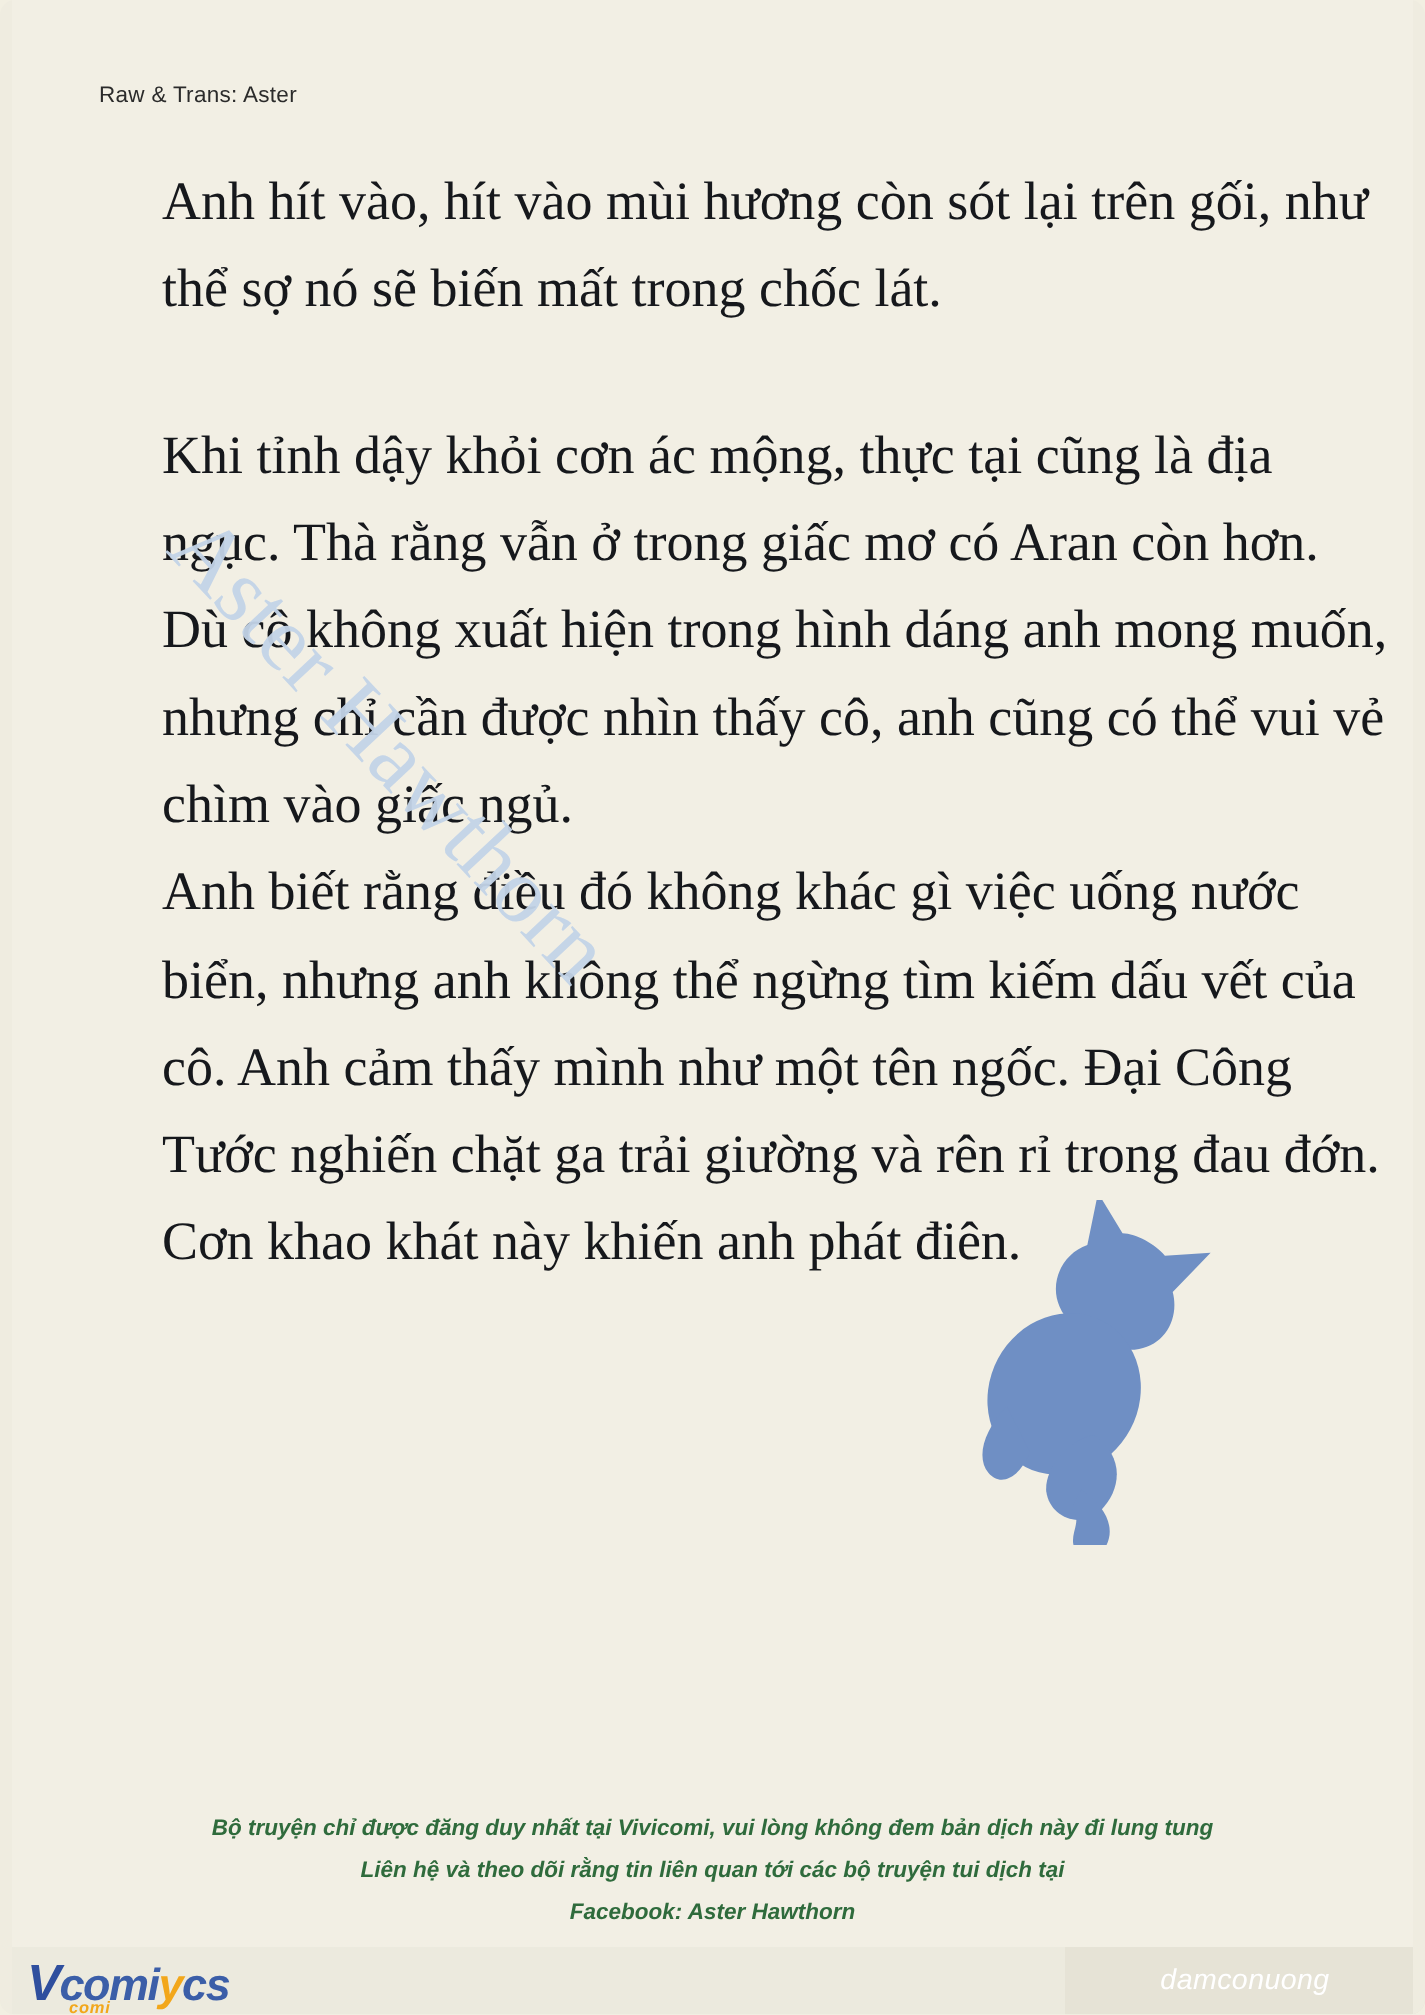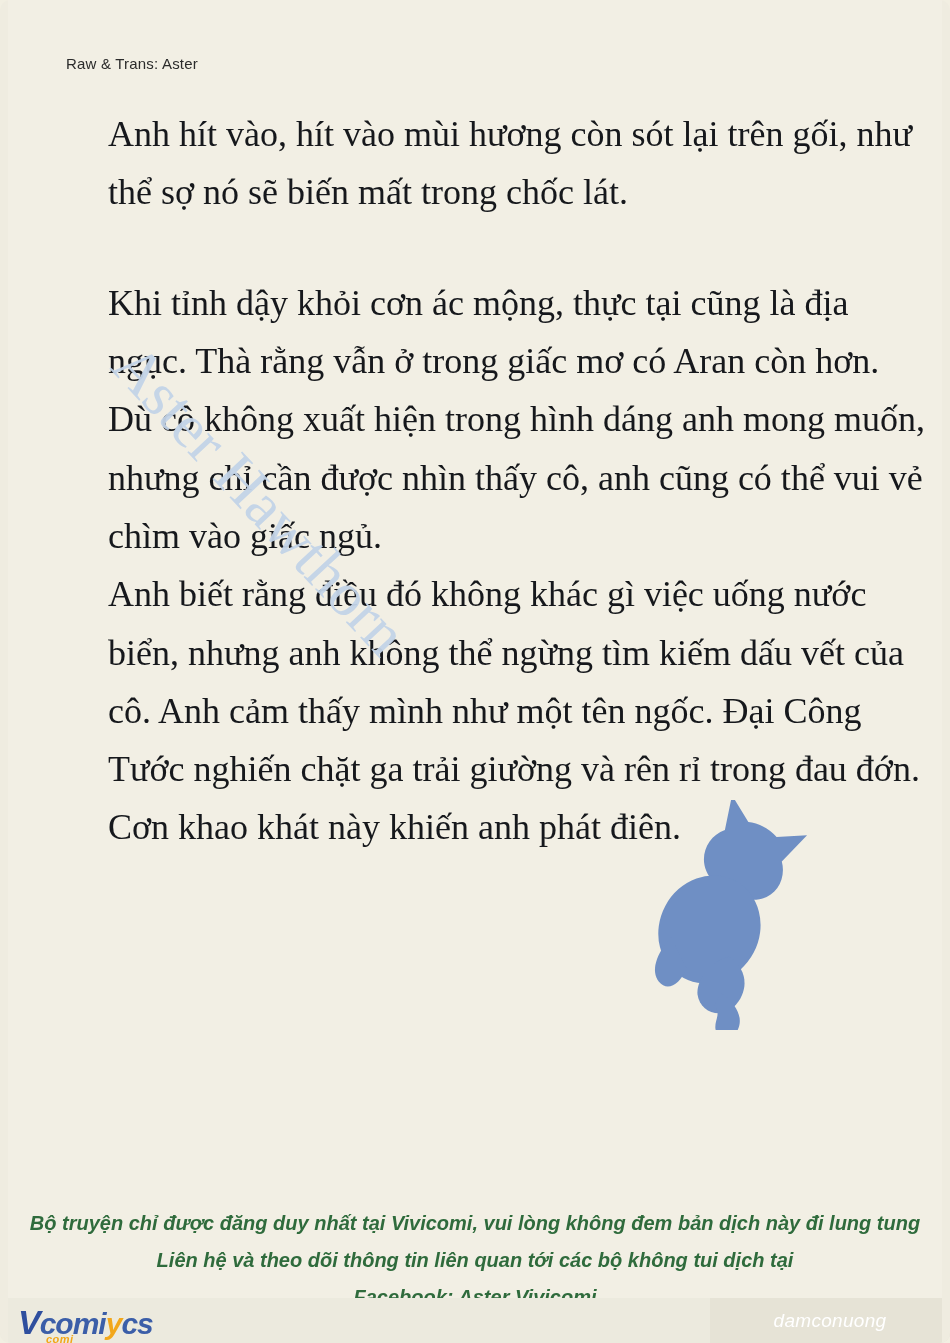--- a/index.html
+++ b/index.html
@@ -93,21 +93,21 @@
     z-index: 3;
     pointer-events: none;
   }
   .footer-note {
     position: absolute;
     left: 0;
     right: 0;
     top: 1205px;
     text-align: center;
     font-family: "Liberation Sans", sans-serif;
-    font-size: 20px;
+    font-size: 15px;
     font-weight: bold;
     font-style: italic;
     color: #2f6b3c;
     line-height: 1.85;
   }
   .footer-note div {
     white-space: nowrap;
   }
   .bottom-bar {
     position: absolute;
@@ -189,22 +189,22 @@
 
         <path d="M118 150 C142 152 152 172 146 192 C140 210 118 212 108 198 C100 186 104 162 118 150 Z"></path>
 
         <path d="M128 186 C150 188 162 200 160 214 C158 226 146 228 140 220 C135 213 138 203 128 200 Z"></path>
       </g>
     </svg>
   </div>
 
   <div class="footer-note">
     <div>Bộ truyện chỉ được đăng duy nhất tại Vivicomi, vui lòng không đem bản dịch này đi lung tung</div>
-    <div>Liên hệ và theo dõi thông tin liên quan tới các bộ không tui dịch tại</div>
-    <div>Facebook: Aster Vivicomi</div>
+    <div>Liên hệ và theo dõi rằng tin liên quan tới các bộ truyện tui dịch tại</div>
+    <div>Facebook: Aster Hawthorn</div>
   </div>
 
   <div class="bottom-bar">
     <div class="logo">
       <span class="v">V</span><span>comi</span><span class="y">y</span><span>cs</span>
       <span class="sub">comi</span>
     </div>
     <div class="site-tag">damconuong</div>
   </div>
 

